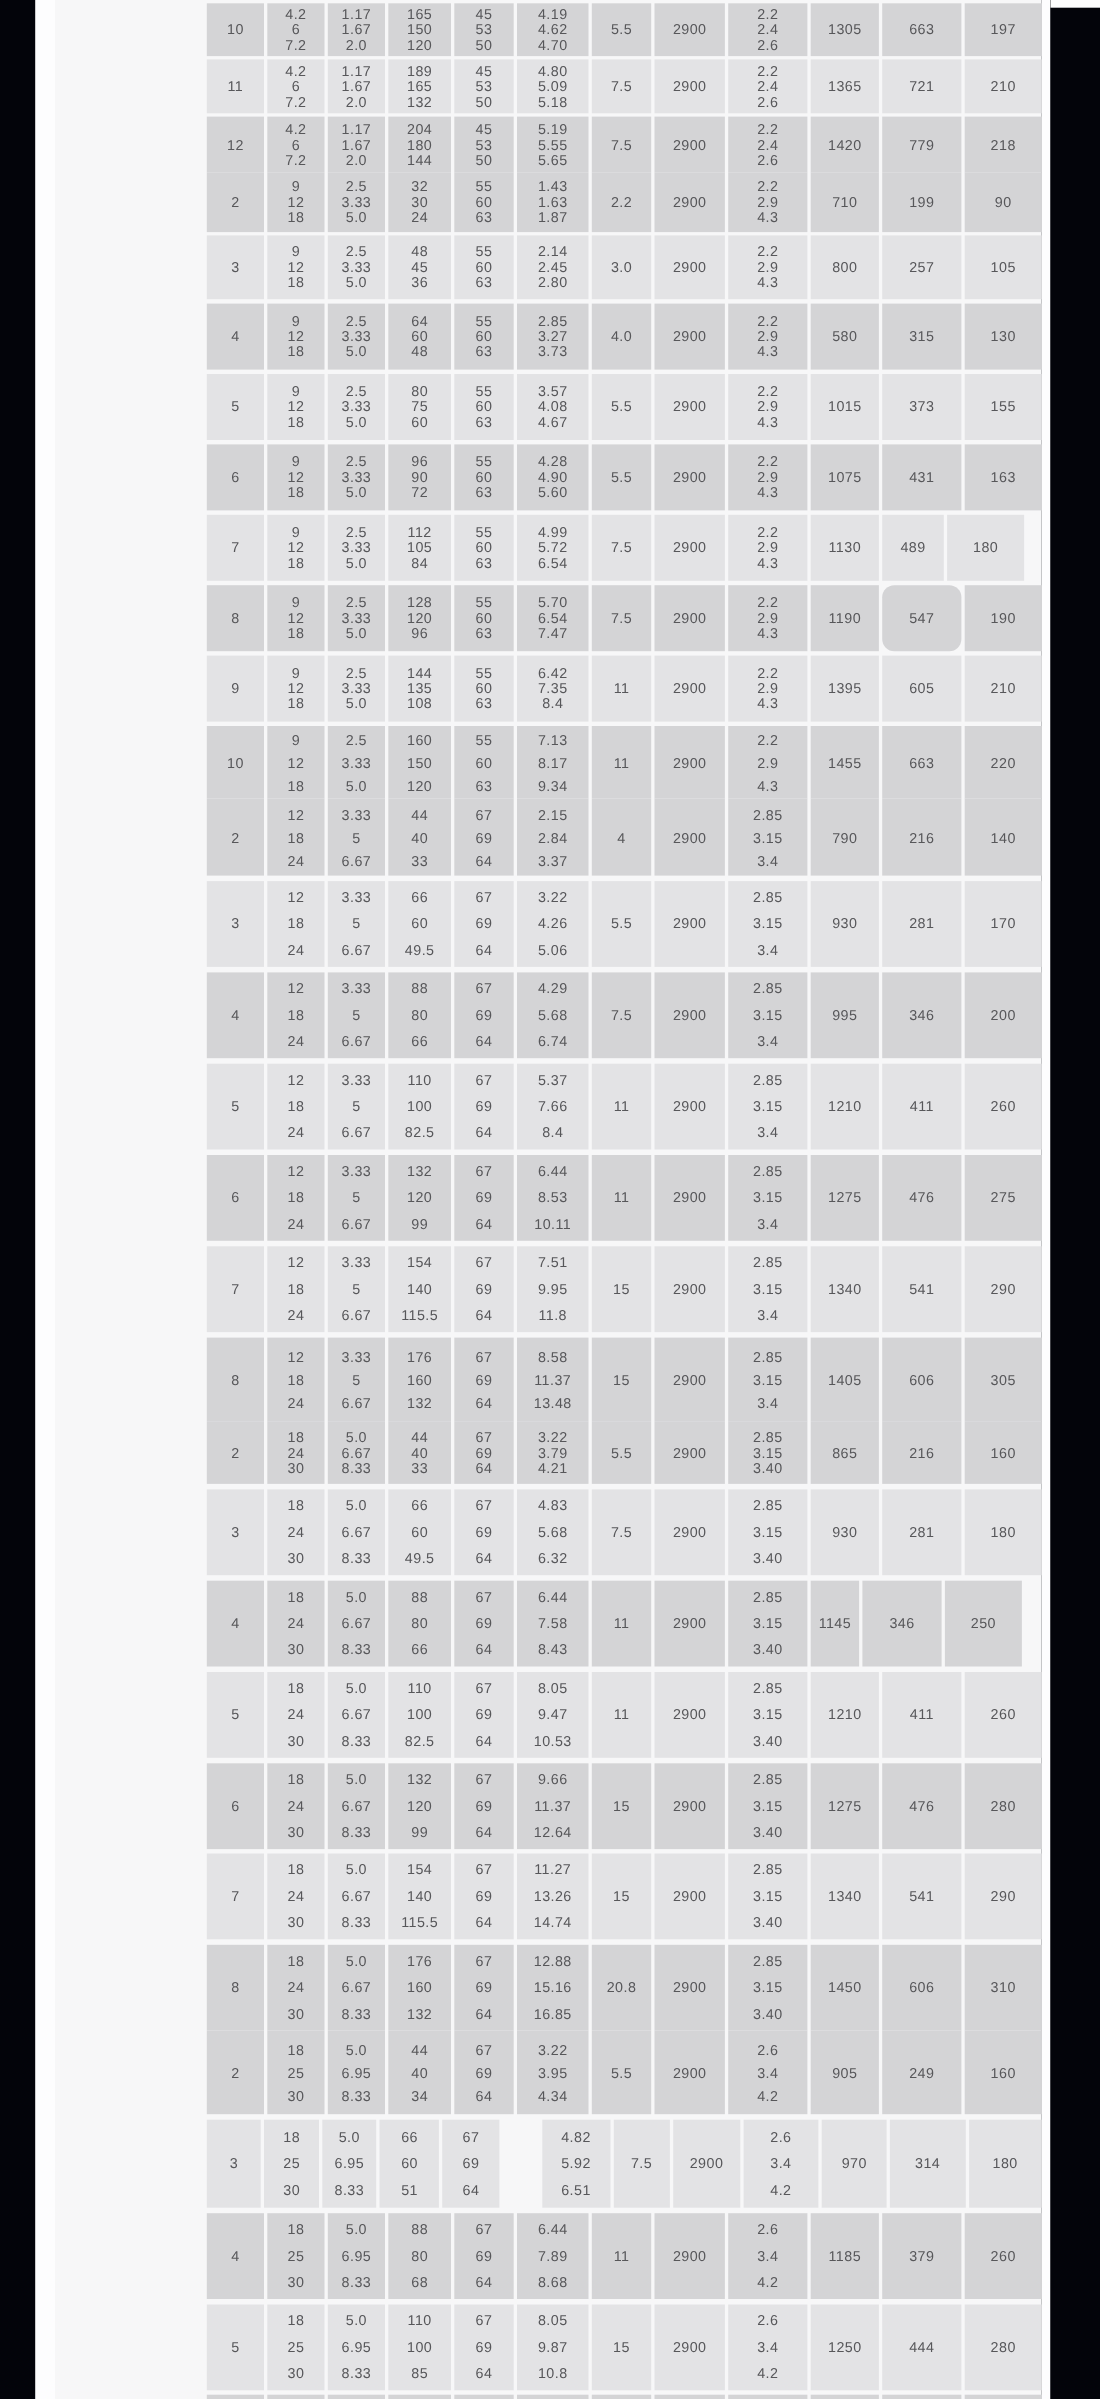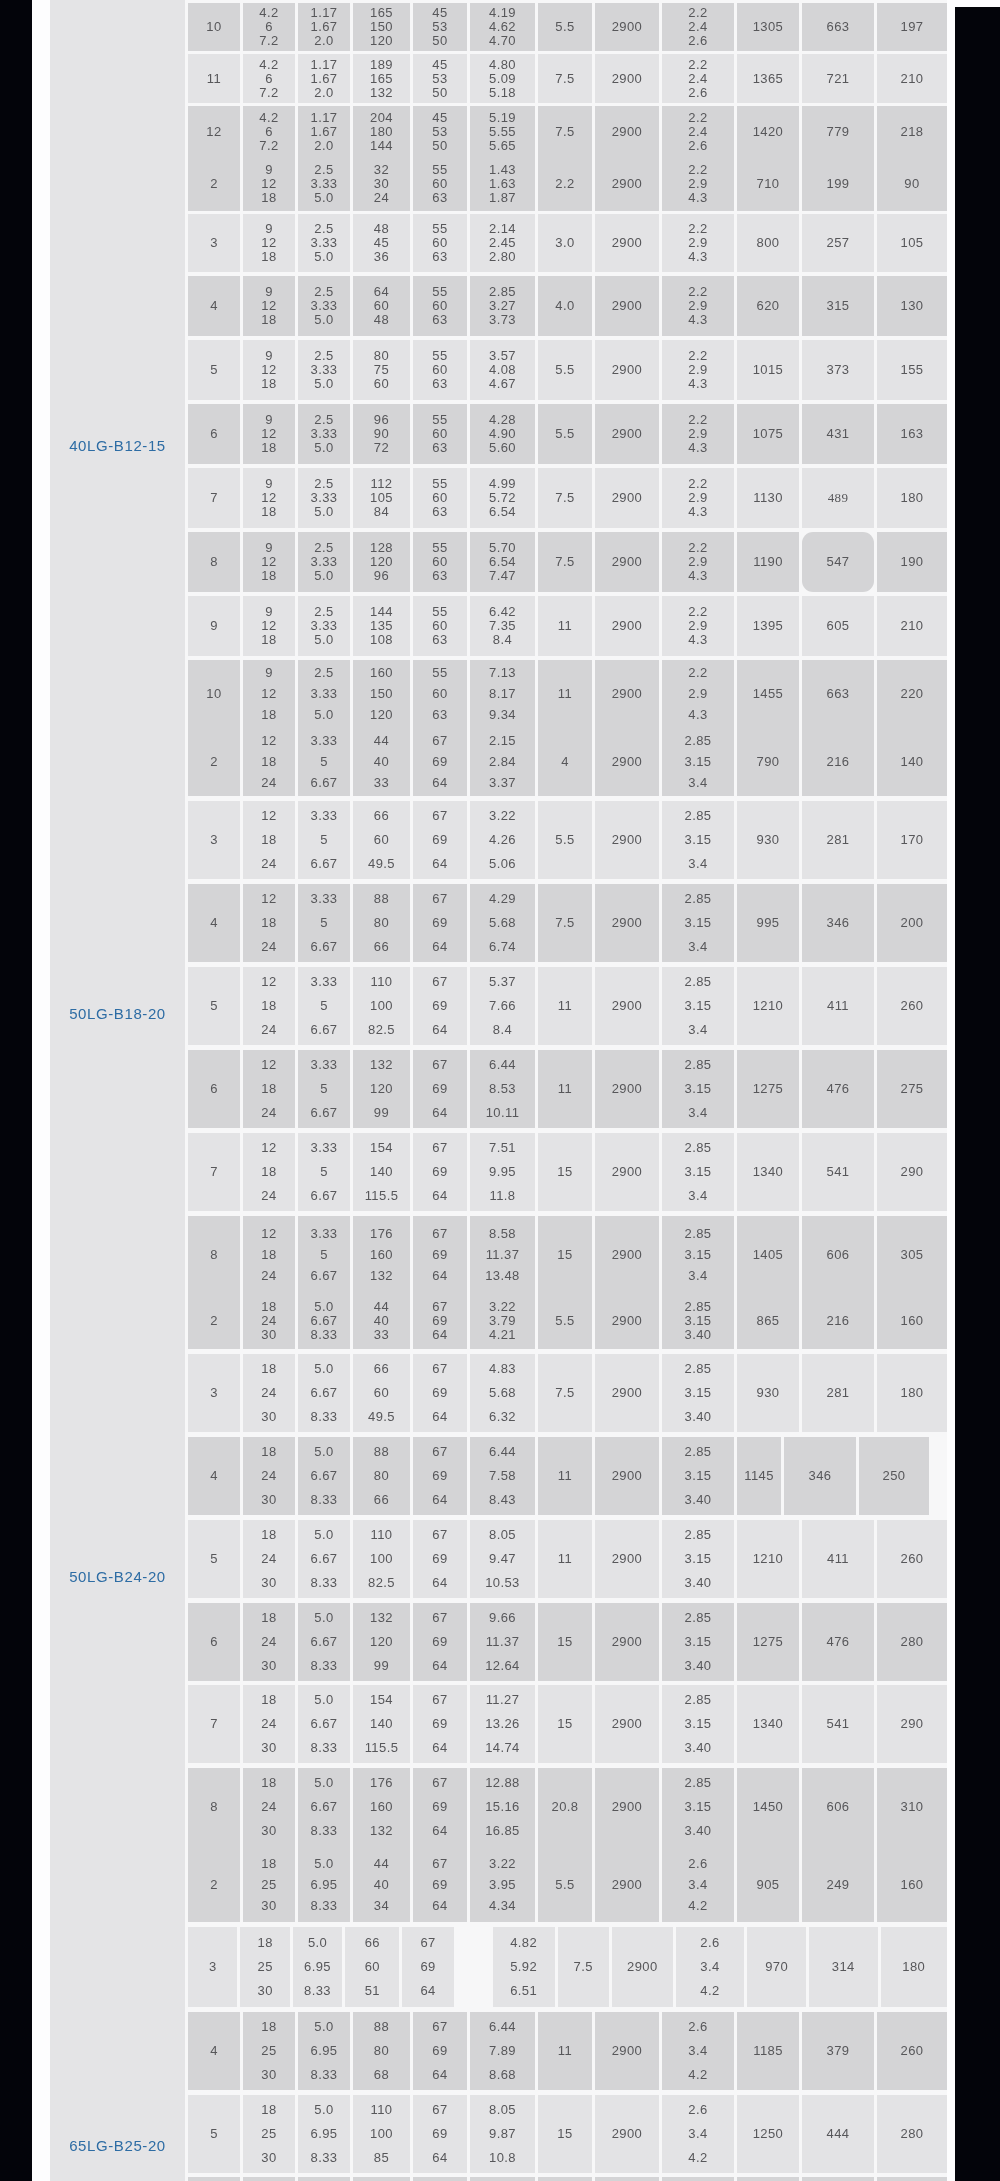--- a/index.html
+++ b/index.html
@@ -40,26 +40,20 @@
   .t-cell.light { background:#e3e3e5; }
 </style>
 </head>
 <body>
 
 <div class="screen">
   <div class="black-bar left"></div>
   <div class="page-margin left"></div>
 
   <div class="spec-table">
-    <div class="model-col">
-        <div class="model-label" style="top: 445px;">40LG-B12-15</div>
-        <div class="model-label" style="top: 1013px;">50LG-B18-20</div>
-        <div class="model-label" style="top: 1576px;">50LG-B24-20</div>
-        <div class="model-label" style="top: 2145px;">65LG-B25-20</div>
-      </div>
     <div class="rows">
         <div class="t-row" style="margin-top: 3px; height: 48px;">
           <div class="t-cell dark" style="width: 52px; height: 100%; line-height: 14px;">
             <div>10</div>
           </div>
           <div class="t-cell dark" style="width: 52px; height: 100%; line-height: 14px;">
             <div>4.2</div>
             <div>6</div>
             <div>7.2</div>
           </div>
@@ -338,21 +332,21 @@
           </div>
           <div class="t-cell dark" style="width: 64px; height: 100%; line-height: 14px;">
             <div>2900</div>
           </div>
           <div class="t-cell dark" style="width: 72px; height: 100%; line-height: 14px;">
             <div>2.2</div>
             <div>2.9</div>
             <div>4.3</div>
           </div>
           <div class="t-cell dark" style="width: 62px; height: 100%; line-height: 14px;">
-            <div>620</div>
+            <div>580</div>
           </div>
           <div class="t-cell dark" style="width: 72px; height: 100%; line-height: 14px;">
             <div>315</div>
           </div>
           <div class="t-cell dark" style="width: 70px; height: 100%; line-height: 14px;">
             <div>130</div>
           </div>
         </div>
         <div class="t-row" style="margin-top: 4px; height: 60px;">
           <div class="t-cell light" style="width: 52px; height: 100%; line-height: 14px;">
@@ -490,21 +484,21 @@
             <div>2900</div>
           </div>
           <div class="t-cell light" style="width: 72px; height: 100%; line-height: 14px;">
             <div>2.2</div>
             <div>2.9</div>
             <div>4.3</div>
           </div>
           <div class="t-cell light" style="width: 62px; height: 100%; line-height: 14px;">
             <div>1130</div>
           </div>
-          <div class="t-cell light" style="width: 72px; height: 100%; line-height: 14px; font-family: Liberation Serif, serif;">
+          <div class="t-cell light" style="width: 56px; height: 100%; line-height: 14px;">
             <div>489</div>
           </div>
           <div class="t-cell light" style="width: 70px; height: 100%; line-height: 14px;">
             <div>180</div>
           </div>
         </div>
         <div class="t-row" style="margin-top: 4px; height: 60px;">
           <div class="t-cell dark" style="width: 52px; height: 100%; line-height: 14px;">
             <div>8</div>
           </div>

